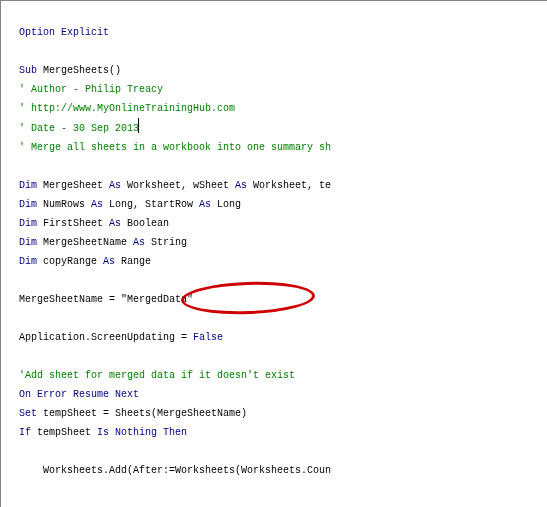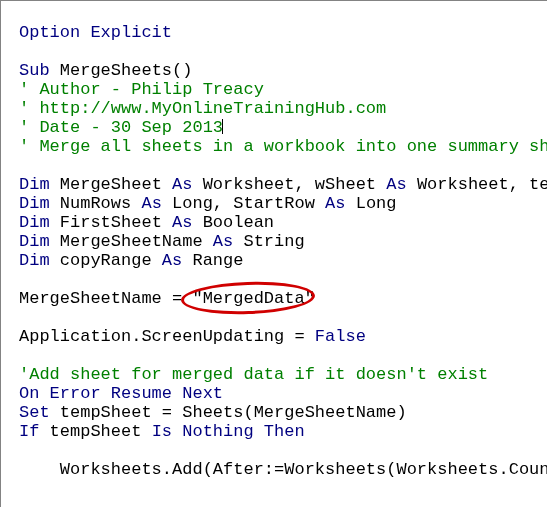--- a/index.html
+++ b/index.html
@@ -13,21 +13,21 @@
   }
   html,body{margin:0;padding:0;background:var(--bg);}
   .pane{
     width:547px;
     height:507px;
     overflow:hidden;
     border-top:1px solid var(--rule);
     border-left:1px solid var(--rule);
     box-sizing:border-box;
     font-family:var(--font);
-    font-size:17px;
+    font-size:10px;
     line-height:19px;
     background:var(--bg);
     position:relative;
   }
   .code{
     padding:3px 0 0 18px;
     white-space:pre;
   }
   .cmt{color:var(--green);}
   .kw{color:var(--blue);}

